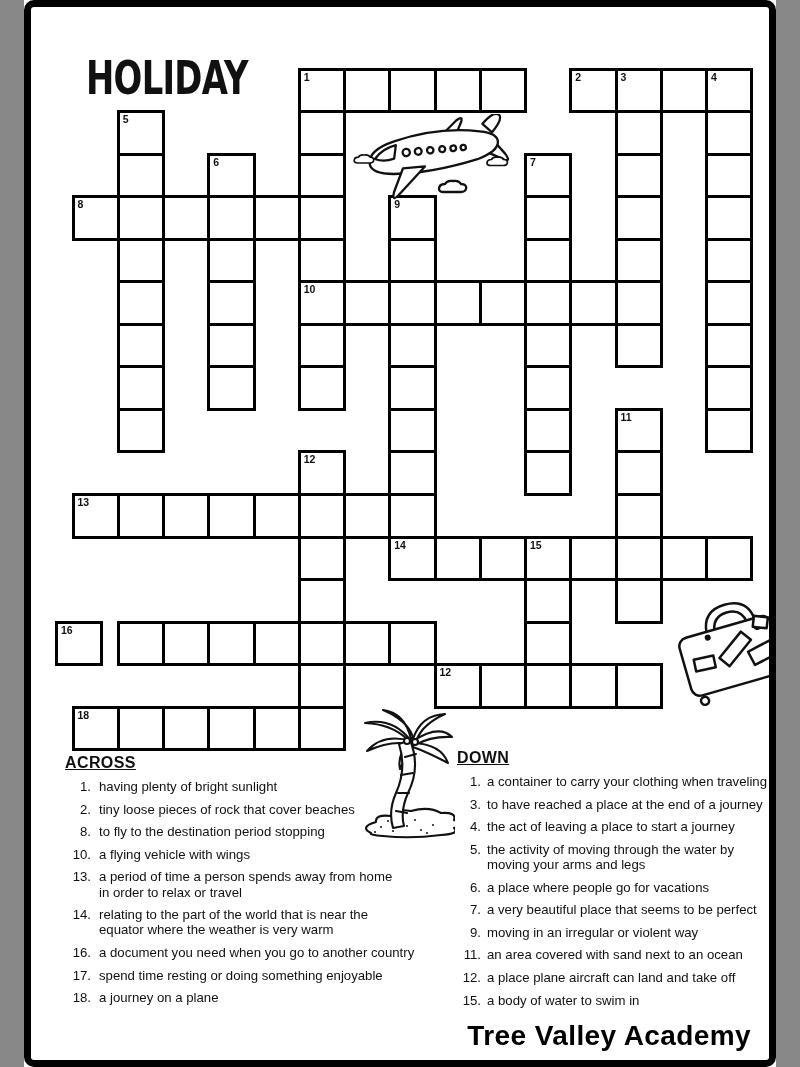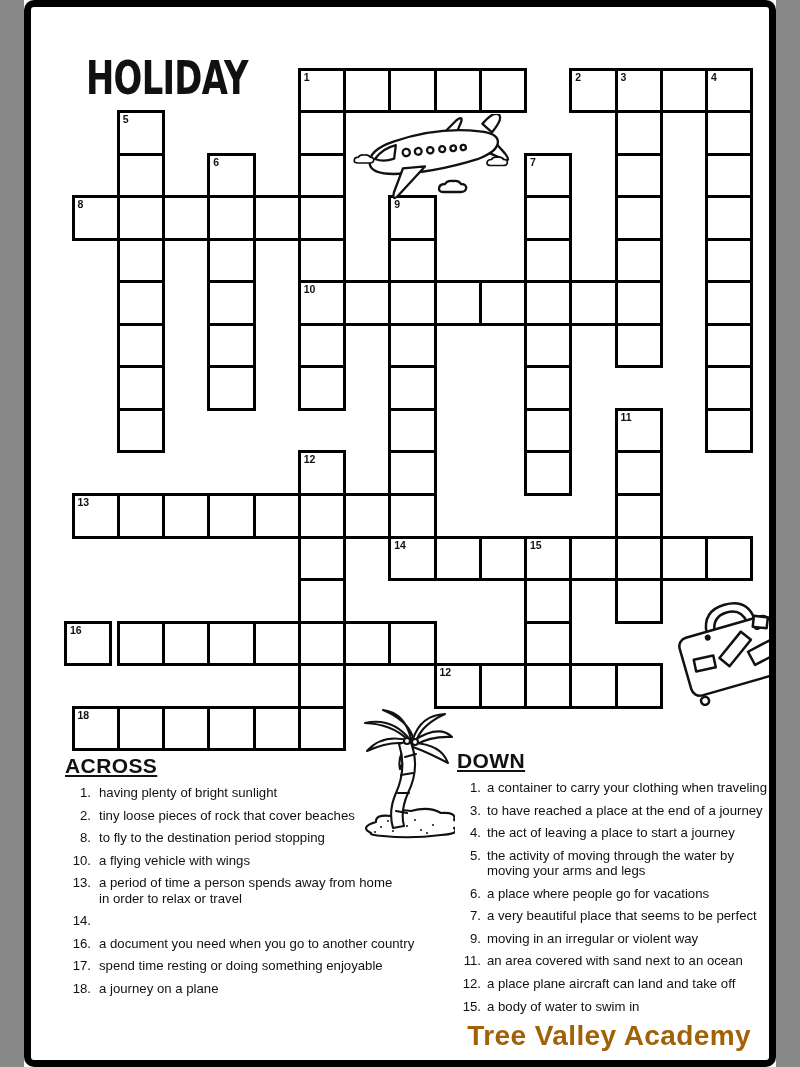--- a/index.html
+++ b/index.html
@@ -25,21 +25,21 @@
     border:3px solid #000; background:#fff;
   }
   .cnum {
     position:absolute; top:0px; left:3px;
     font-size:10.5px; font-weight:bold; line-height:12px;
   }
   .clue-section { position:absolute; }
   #across-section { left:41px; top:754px; width:384px; }
   #down-section   { left:433px; top:749px; width:356px; }
   .clue-heading {
-    margin:0 0 7px 0; font-size:21px; font-weight:bold;
+    margin:0 0 7px 0; font-size:16px; font-weight:bold;
     text-decoration:underline; letter-spacing:0.4px;
   }
   .clue-list { margin:0; padding:0; list-style:none; }
   .clue { display:flex; margin-bottom:7.4px; font-size:13.2px; line-height:15.2px; }
   .clue .num { flex:none; text-align:right; }
   #across-section .num { width:26px; margin-right:8px; }
   #down-section   .num { width:24px; margin-right:6px; }
   .clue .txt { white-space:pre-line; }
   .illus { position:absolute; z-index:5; }
   .footer-brand {
@@ -169,21 +169,21 @@
       <div class="cell" style="left: 500px; top: 535.55px;">
         <span class="cnum">15</span>
       </div>
       <div class="cell" style="left: 545.25px; top: 535.55px;"></div>
       <div class="cell" style="left: 590.5px; top: 535.55px;"></div>
       <div class="cell" style="left: 635.75px; top: 535.55px;"></div>
       <div class="cell" style="left: 681px; top: 535.55px;"></div>
       <div class="cell" style="left: 273.75px; top: 578.1px;"></div>
       <div class="cell" style="left: 500px; top: 578.1px;"></div>
       <div class="cell" style="left: 590.5px; top: 578.1px;"></div>
-      <div class="cell" style="left: 40px; top: 620.65px;">
+      <div class="cell" style="left: 31px; top: 620.65px;">
         <span class="cnum">16</span>
       </div>
       <div class="cell" style="left: 92.75px; top: 620.65px;"></div>
       <div class="cell" style="left: 138px; top: 620.65px;"></div>
       <div class="cell" style="left: 183.25px; top: 620.65px;"></div>
       <div class="cell" style="left: 228.5px; top: 620.65px;"></div>
       <div class="cell" style="left: 273.75px; top: 620.65px;"></div>
       <div class="cell" style="left: 319px; top: 620.65px;"></div>
       <div class="cell" style="left: 364.25px; top: 620.65px;"></div>
       <div class="cell" style="left: 500px; top: 620.65px;"></div>
@@ -289,20 +289,22 @@
           <span class="num">10.</span>
           <span class="txt">a flying vehicle with wings</span>
         </li>
         <li class="clue">
           <span class="num">13.</span>
           <span class="txt">a period of time a person spends away from home
 in order to relax or travel</span>
         </li>
         <li class="clue">
           <span class="num">14.</span>
+          <span class="txt">relating to the part of the world that is near the
+equator where the weather is very warm</span>
         </li>
         <li class="clue">
           <span class="num">16.</span>
           <span class="txt">a document you need when you go to another country</span>
         </li>
         <li class="clue">
           <span class="num">17.</span>
           <span class="txt">spend time resting or doing something enjoyable</span>
         </li>
         <li class="clue">
@@ -352,16 +354,16 @@
           <span class="num">12.</span>
           <span class="txt">a place plane aircraft can land and take off</span>
         </li>
         <li class="clue">
           <span class="num">15.</span>
           <span class="txt">a body of water to swim in</span>
         </li>
       </ol>
   </div>
 
-  <div class="footer-brand" style="color: #a16207;">Tree Valley Academy</div>
+  <div class="footer-brand" style="color: #000000;">Tree Valley Academy</div>
 
   <div class="page-border"></div>
 </div>
 
 </body></html>

